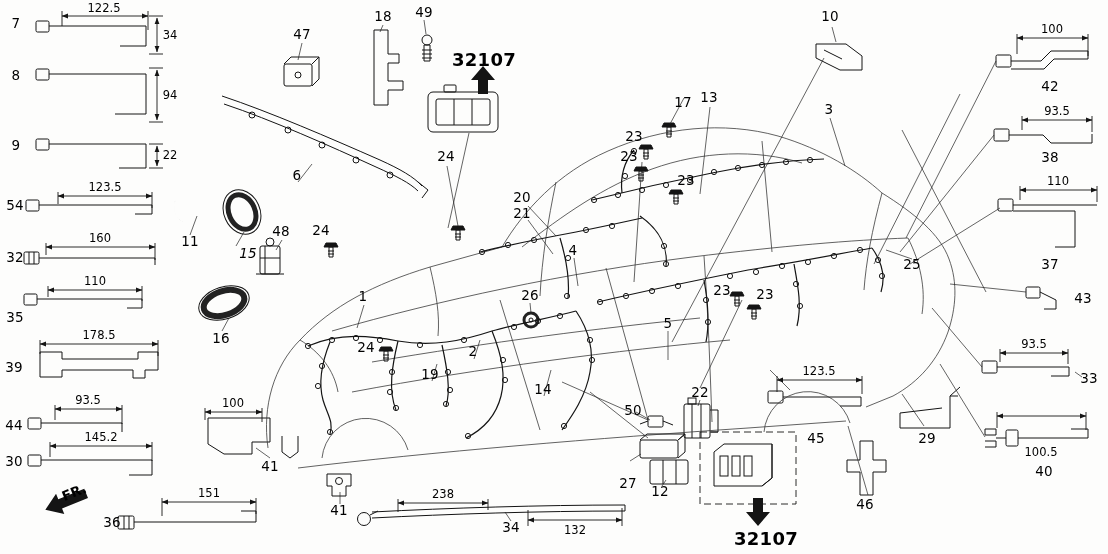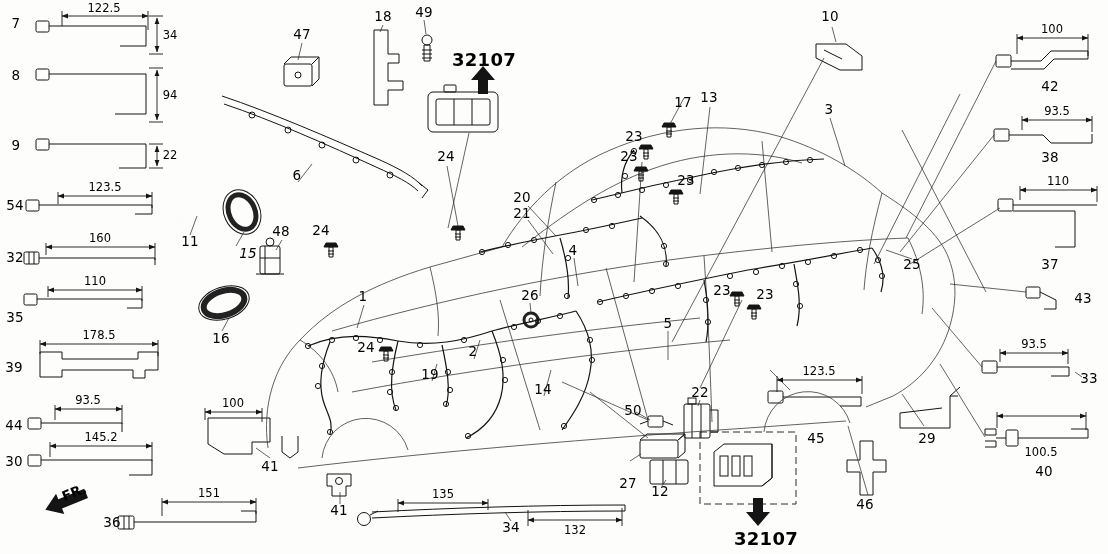--- a/index.html
+++ b/index.html
@@ -453,21 +453,21 @@
       <span class="dlabel" style="left: 170px; top: 96px;">94</span>
       <span class="dlabel" style="left: 170px; top: 156px;">22</span>
       <span class="dlabel" style="left: 105px; top: 188px;">123.5</span>
       <span class="dlabel" style="left: 100px; top: 239px;">160</span>
       <span class="dlabel" style="left: 95px; top: 282px;">110</span>
       <span class="dlabel" style="left: 99px; top: 336px;">178.5</span>
       <span class="dlabel" style="left: 88px; top: 401px;">93.5</span>
       <span class="dlabel" style="left: 101px; top: 438px;">145.2</span>
       <span class="dlabel" style="left: 209px; top: 494px;">151</span>
       <span class="dlabel" style="left: 233px; top: 404px;">100</span>
-      <span class="dlabel" style="left: 443px; top: 495px;">135</span>
+      <span class="dlabel" style="left: 443px; top: 495px;">238</span>
       <span class="dlabel" style="left: 575px; top: 531px;">132</span>
       <span class="dlabel" style="left: 1052px; top: 30px;">100</span>
       <span class="dlabel" style="left: 1057px; top: 112px;">93.5</span>
       <span class="dlabel" style="left: 1058px; top: 182px;">110</span>
       <span class="dlabel" style="left: 1034px; top: 345px;">93.5</span>
       <span class="dlabel" style="left: 819px; top: 372px;">123.5</span>
       <span class="dlabel" style="left: 1041px; top: 408px; margin-top: 45px;">100.5</span>
     </div>
 
   <div class="ref ref-top">32107</div>

